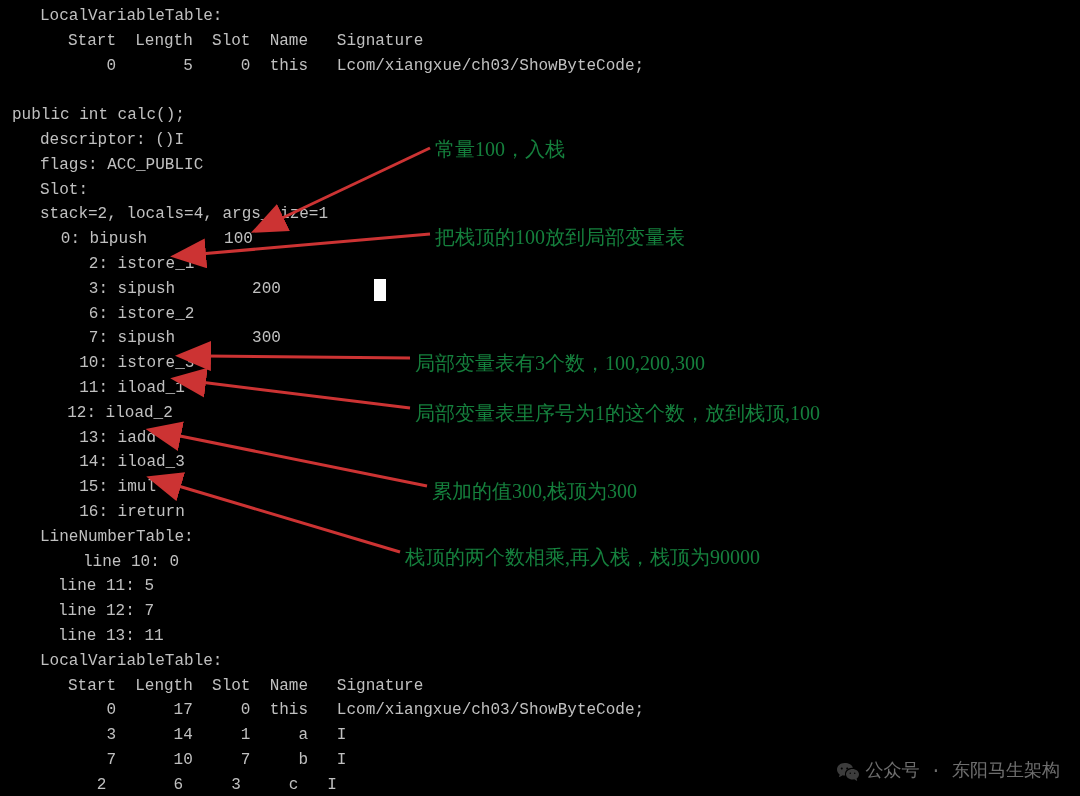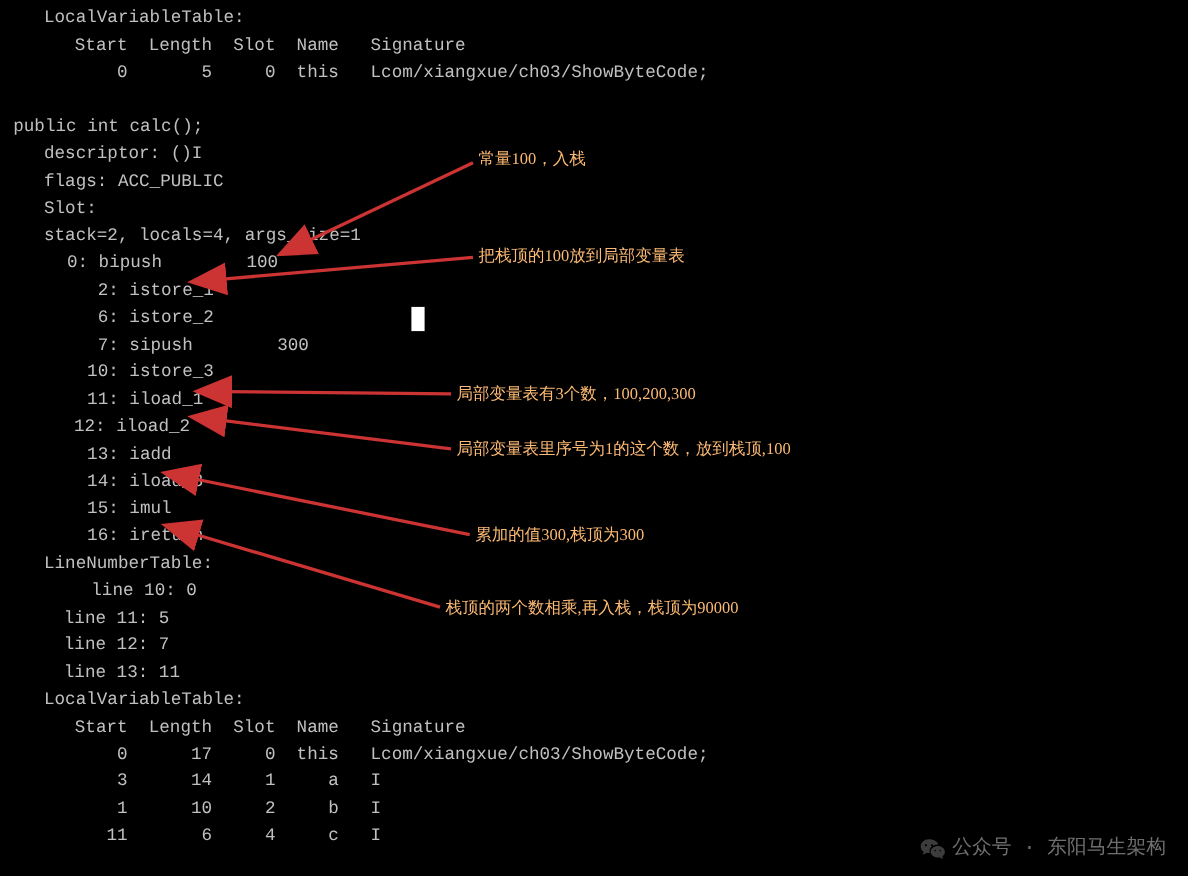--- a/index.html
+++ b/index.html
@@ -30,23 +30,23 @@
   }
   svg.arrows {
     position: absolute;
     top: 0; left: 0;
     width: 1080px;
     height: 796px;
     pointer-events: none;
   }
   .annot {
     position: absolute;
-    color: #fdba74;
+    color: #15803d;
     font-family: "SimSun","Songti SC",serif;
-    font-size: 15px;
+    font-size: 20px;
     white-space: nowrap;
   }
   .watermark {
     position: absolute;
     right: 20px;
     bottom: 10px;
     color: rgba(200,200,200,0.55);
     font-family: Liberation Mono, monospace;
     font-size: 18px;
     display: flex;
@@ -65,43 +65,43 @@
 <div class="line">&nbsp;</div>
 
 <div class="line indent3">public int calc();</div>
 <div class="line indent1">descriptor: ()I</div>
 <div class="line indent1">flags: ACC_PUBLIC</div>
 <div class="line indent1">Slot:</div>
 <div class="line indent2">stack=2, locals=4, args_size=1</div>
 
 <div class="line" style="padding-left:32px">   0: bipush        100</div>
 <div class="line" style="padding-left:60px">   2: istore_1</div>
-<div class="line" style="padding-left:60px;position:relative"><span class="cursor" style="position:absolute;left:370px;top:2px"></span></div>
+<div class="line" style="padding-left:60px;position:relative"><span>   3: sipush        200</span><span class="cursor" style="position:absolute;left:370px;top:2px"></span></div>
 <div class="line" style="padding-left:60px">   6: istore_2</div>
 <div class="line" style="padding-left:60px">   7: sipush        300</div>
 <div class="line" style="padding-left:60px">  10: istore_3</div>
 <div class="line" style="padding-left:60px">  11: iload_1</div>
 <div class="line" style="padding-left:48px">  12: iload_2</div>
 <div class="line" style="padding-left:60px">  13: iadd</div>
 <div class="line" style="padding-left:60px">  14: iload_3</div>
 <div class="line" style="padding-left:60px">  15: imul</div>
 <div class="line" style="padding-left:60px">  16: ireturn</div>
 
 <div class="line indent2">LineNumberTable:</div>
 <div class="line" style="padding-left:83px">line 10: 0</div>
 <div class="line" style="padding-left:58px">line 11: 5</div>
 <div class="line" style="padding-left:58px">line 12: 7</div>
 <div class="line" style="padding-left:58px">line 13: 11</div>
 
 <div class="line indent2">LocalVariableTable:</div>
 <div class="line" style="padding-left:68px">Start  Length  Slot  Name   Signature</div>
 <div class="line" style="padding-left:68px">    0      17     0  this   Lcom/xiangxue/ch03/ShowByteCode;</div>
 <div class="line" style="padding-left:68px">    3      14     1     a   I</div>
-<div class="line" style="padding-left:68px">    1      10     2     b   I</div>
-<div class="line" style="padding-left:68px">   11       6     4     c   I</div>
+<div class="line" style="padding-left:68px">    7      10     7     b   I</div>
+<div class="line" style="padding-left:68px">   2       6     3     c   I</div>
 
 <div class="annot" style="left:435px; top:134px">常量100，入栈</div>
 <div class="annot" style="left:435px; top:222px">把栈顶的100放到局部变量表</div>
 <div class="annot" style="left:415px; top:348px">局部变量表有3个数，100,200,300</div>
 <div class="annot" style="left:415px; top:398px">局部变量表里序号为1的这个数，放到栈顶,100</div>
 <div class="annot" style="left:432px; top:476px">累加的值300,栈顶为300</div>
 <div class="annot" style="left:405px; top:542px">栈顶的两个数相乘,再入栈，栈顶为90000</div>
 
 <svg class="arrows">
   <defs>

